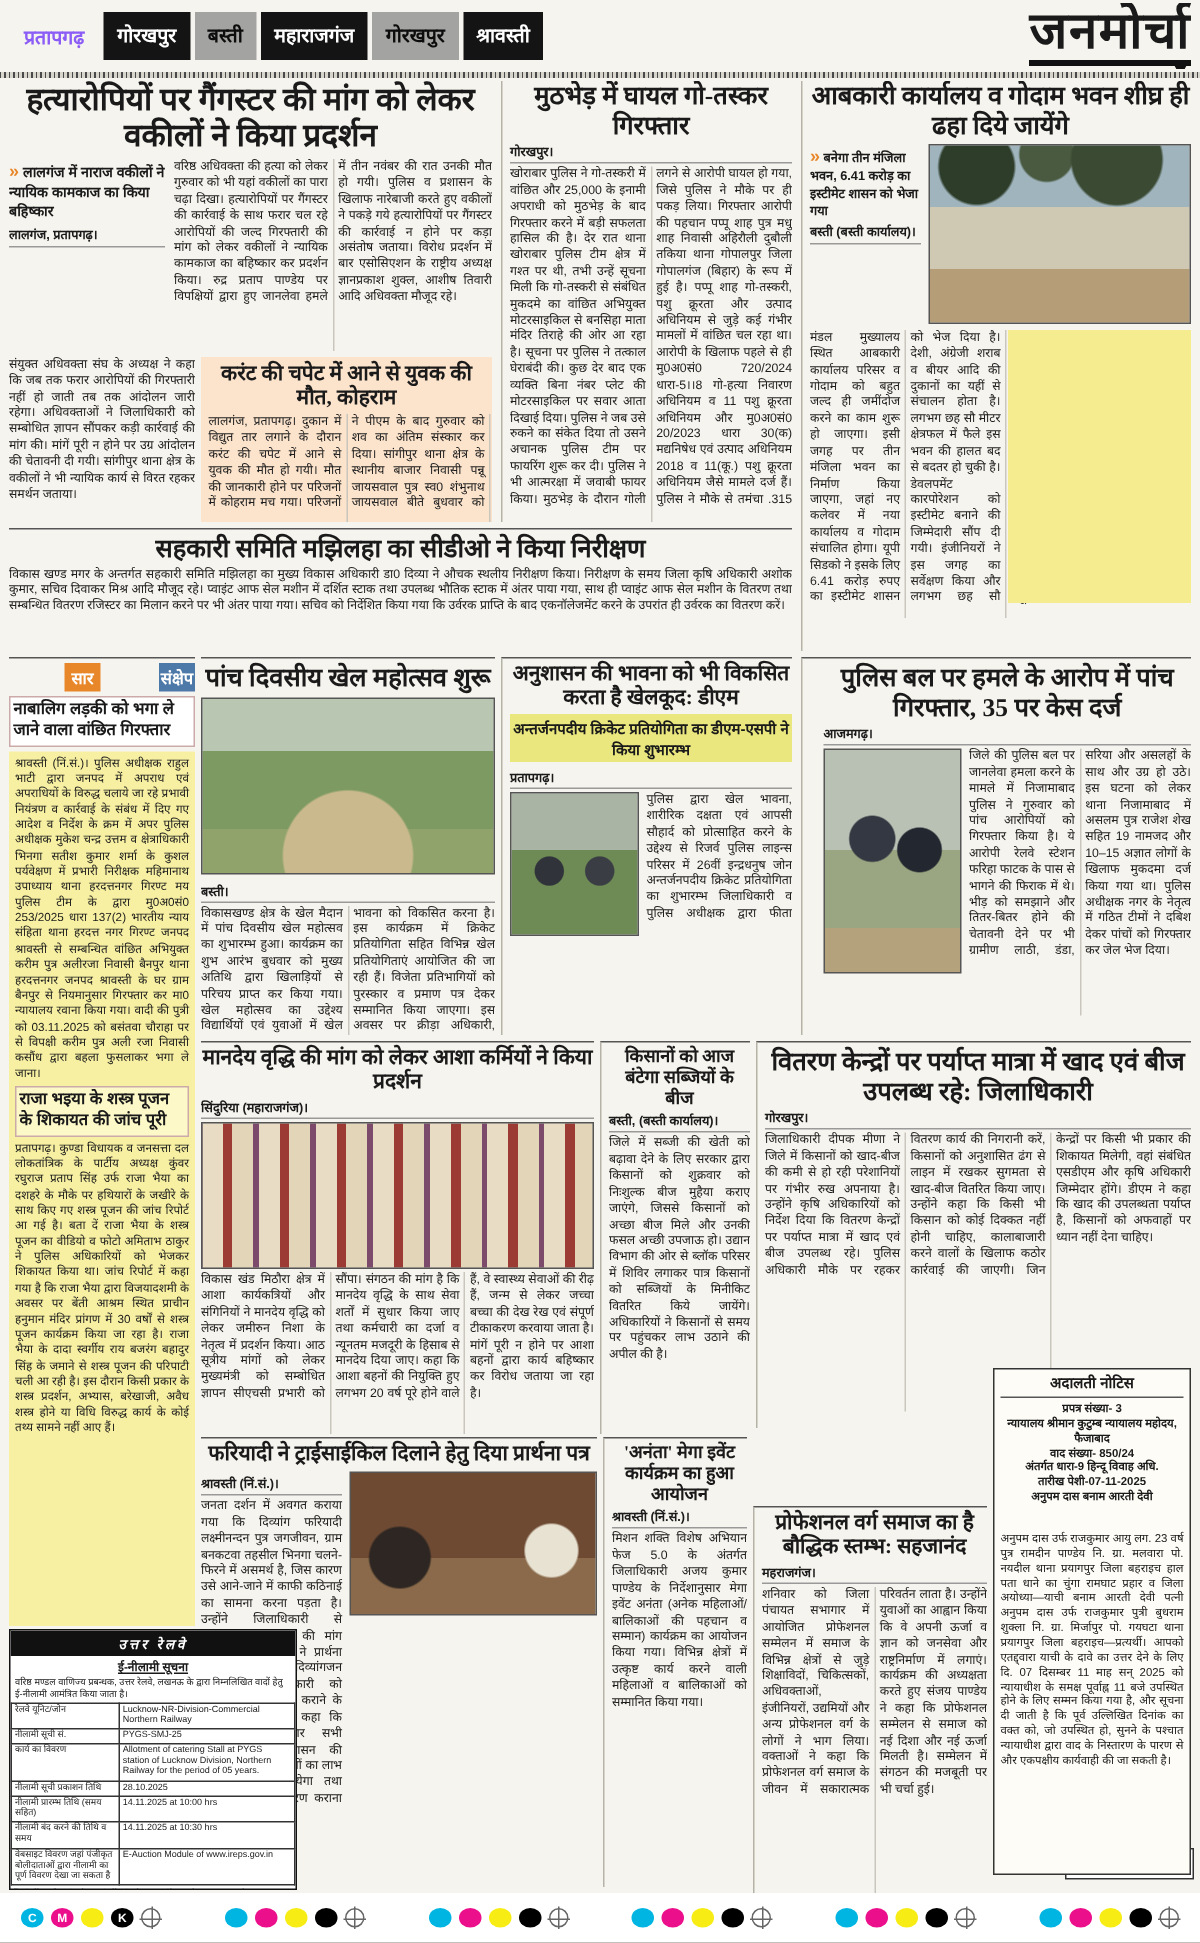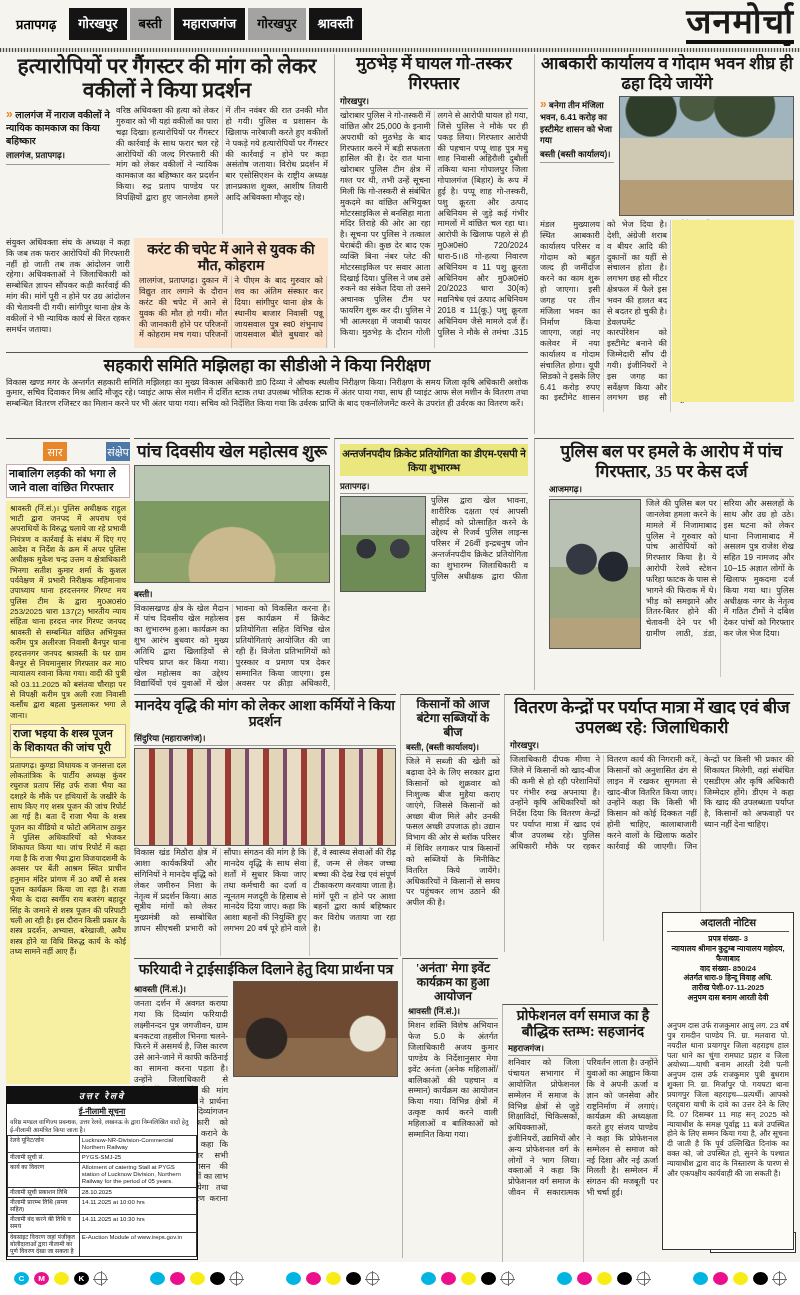--- a/index.html
+++ b/index.html
@@ -5,21 +5,21 @@
   html,body{margin:0;padding:0;background:#888;}
   .page{position:relative;width:800px;height:1295px;background:#f6f4ee;margin:0 auto;
         font-family:"Liberation Sans","DejaVu Sans",sans-serif;color:#1a1a1a;overflow:hidden;}
   [data-name]{box-sizing:border-box;}
   .abs{position:absolute;overflow:hidden;}
 
   
   .masthead{display:flex;align-items:center;justify-content:space-between;padding:0 6px;}
   .editions{display:flex;gap:3px;}
   .ed-tab{font-weight:bold;font-size:13px;padding:6px 9px;white-space:nowrap;}
-  .ed-0{background:#f6f4ee;color:#000000;border:1px solid #f6f4ee;}
+  .ed-0{background:#f6f4ee;color:#8b5cf6;border:1px solid #f6f4ee;}
   .ed-1,.ed-3,.ed-5{background:#141414;color:#fff;}
   .ed-2,.ed-4{background:#a3a3a1;color:#0c0c0c;}
   .mast-right{display:flex;align-items:flex-end;gap:10px;flex-direction:column;}
   .dateline{font-size:9px;font-weight:bold;color:#222;padding-bottom:8px;}
   .brandwrap{text-align:center;line-height:1;}
   .brand-tag{height:4px;width:120px;background:repeating-linear-gradient(90deg,#555 0 3px,transparent 3px 5px);margin:0 auto 2px;}
   .brand{font-size:34px;font-weight:bold;letter-spacing:1px;border-bottom:4px solid #111;font-family:"Liberation Serif","DejaVu Serif",serif;}
   .pagebox{border:1px solid #111;font-size:15px;font-weight:bold;padding:4px 5px 2px;position:relative;background:#fff;}
   .pagebox .flag{position:absolute;top:-8px;right:1px;width:0;height:0;border-left:5px solid transparent;border-right:5px solid transparent;border-top:9px solid #111;}
   .stripline{background:repeating-linear-gradient(90deg,#4a4a4a 0 1px,#d8d5cd 1px 3px);}
@@ -39,21 +39,21 @@
   .peach{background:#fbe3cc;padding:4px 5px;}
   .ybox{background:#f4ec8f;padding:5px 6px;font-size:8px;line-height:1.35;text-align:justify;}
   .ybox .ybox-t{font-weight:bold;text-align:center;font-size:9.5px;margin-bottom:2px;}
   .ybox .sign{text-align:right;font-weight:bold;margin-top:3px;}
   .hi-sub{background:#e9e77e;font-weight:bold;font-size:10px;text-align:center;padding:2px;margin:2px 0;}
   .rule-t{border-top:1.5px solid #555;padding-top:3px;}
   .vr{border-left:1px solid #b5b2a8;}
 
   
   .side-tabs{display:flex;gap:2px;margin-bottom:3px;}
-  .side-tab{flex:1;text-align:center;font-weight:normal;font-size:11px;color:#fff;padding:2px 0;margin-left:37px;}
+  .side-tab{flex:1;text-align:center;font-weight:bold;font-size:11px;color:#fff;padding:2px 0;margin-left:37px;}
   .tab-or{background:#e8872a;} .tab-bl{background:#4d79a8;}
   .side-hl{font-weight:bold;font-size:11px;text-align:left;line-height:1.25;border:1px solid #caa;padding:2px;margin:3px 0;background:#fff;}
   .side-yellow{background:#f7f0a2;padding:3px 4px;}
   .side-body{font-size:7.8px;line-height:1.33;text-align:justify;}
 
   
   .tender{background:#fff;border:1.5px solid #111;font-size:6.3px;z-index:5;}
   .tender-org{background:#111;color:#fff;text-align:center;font-weight:bold;font-size:9px;padding:2px;font-style:italic;letter-spacing:2px;}
   .tender-title{text-align:center;font-weight:bold;font-size:8px;text-decoration:underline;padding:1px;}
   .tender-intro{padding:1px 3px;font-size:6.2px;line-height:1.25;}
@@ -195,20 +195,21 @@
   </div>
 
   <div class="abs rule-t" style="left:134px;top:438px;width:196px;height:252px;" data-name="story-sports-festival">
     <div class="hl hl-lg" data-name="headline">पांच दिवसीय खेल महोत्सव शुरू</div>
     <div class="photo ph-field" style="margin:3px 0;" data-name="photo-sports-ground"></div>
     <div class="byline" data-name="byline">बस्ती।</div>
     <div class="body-txt c2" style="height:88px;" data-name="story-body">विकासखण्ड क्षेत्र के खेल मैदान में पांच दिवसीय खेल महोत्सव का शुभारम्भ हुआ। कार्यक्रम का शुभ आरंभ बुधवार को मुख्य अतिथि द्वारा खिलाड़ियों से परिचय प्राप्त कर किया गया। खेल महोत्सव का उद्देश्य विद्यार्थियों एवं युवाओं में खेल भावना को विकसित करना है। इस कार्यक्रम में क्रिकेट प्रतियोगिता सहित विभिन्न खेल प्रतियोगिताएं आयोजित की जा रही हैं। विजेता प्रतिभागियों को पुरस्कार व प्रमाण पत्र देकर सम्मानित किया जाएगा। इस अवसर पर क्रीड़ा अधिकारी, शिक्षक एवं बड़ी संख्या में खेल प्रेमी मौजूद रहे।</div>
   </div>
 
   <div class="abs rule-t vr" style="left:334px;top:438px;width:194px;height:252px;padding-left:5px;" data-name="story-cricket-dm">
+    <div class="hl hl-md" data-name="headline">अनुशासन की भावना को भी विकसित करता है खेलकूद: डीएम</div>
     <div class="hi-sub" data-name="highlighted-subhead">अन्तर्जनपदीय क्रिकेट प्रतियोगिता का डीएम-एसपी ने किया शुभारम्भ</div>
     <div class="byline" data-name="byline">प्रतापगढ़।</div>
     <div style="display:flex;gap:5px;">
       <div class="photo ph-cricket" style="width:86px;flex:none;" data-name="photo-cricket-players"></div>
       <div class="body-txt c1" style="flex:1;height:96px;" data-name="story-body">पुलिस द्वारा खेल भावना, शारीरिक दक्षता एवं आपसी सौहार्द को प्रोत्साहित करने के उद्देश्य से रिजर्व पुलिस लाइन्स परिसर में 26वीं इन्द्रधनुष जोन अन्तर्जनपदीय क्रिकेट प्रतियोगिता का शुभारम्भ जिलाधिकारी व पुलिस अधीक्षक द्वारा फीता काटकर एवं रंग-बिरंगे गुब्बारे उड़ाकर किया गया। डीएम ने कहा कि खेलकूद अनुशासन की भावना को भी विकसित करता है। प्रतियोगिता में प्रयागराज, कौशाम्बी, फतेहपुर, चित्रकूट की पुलिस टीमों ने भाग लिया।</div>
     </div>
   </div>
 
   <div class="abs rule-t vr" style="left:534px;top:438px;width:260px;height:252px;padding-left:14px;" data-name="story-police-attack">
     <div class="hl hl-lg" data-name="headline">पुलिस बल पर हमले के आरोप में पांच गिरफ्तार, 35 पर केस दर्ज</div>

